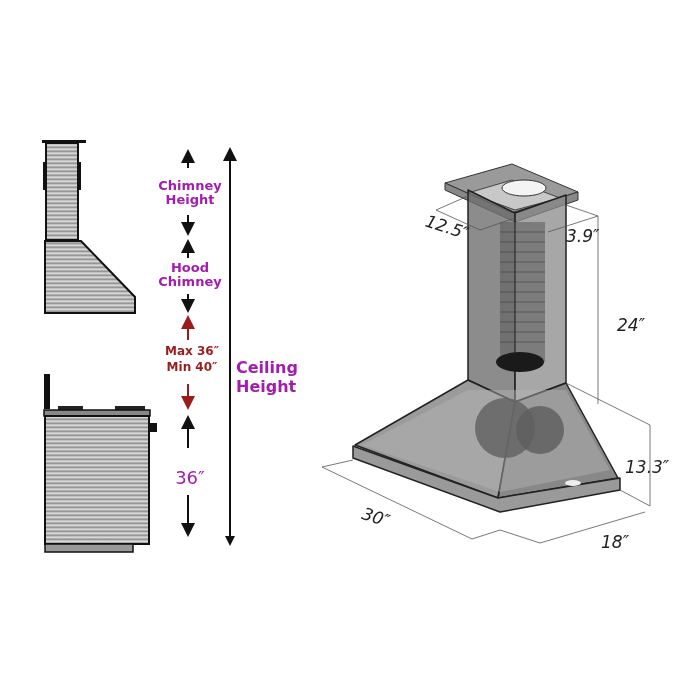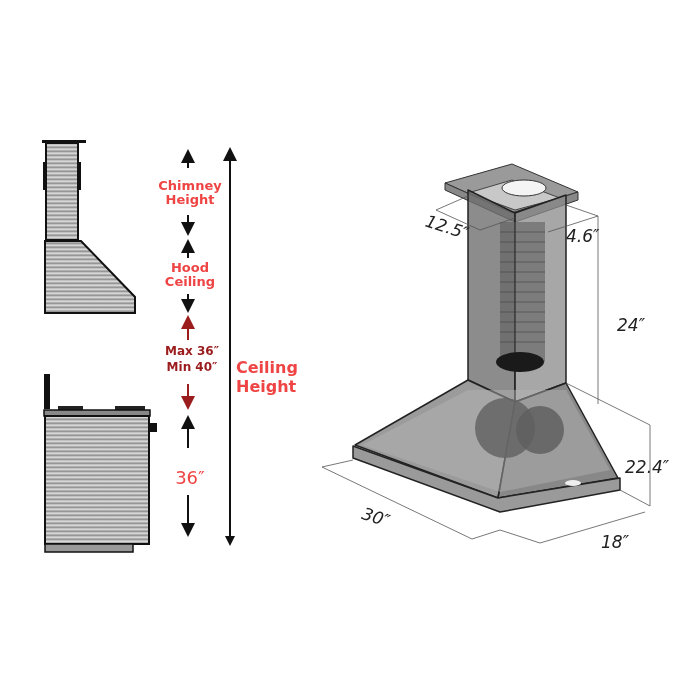--- a/index.html
+++ b/index.html
@@ -1,17 +1,17 @@
 <!DOCTYPE html>
 <html><head>
   <meta charset="utf-8">
   <style>
     html, body { margin:0; padding:0; background:#ffffff; }
     body { width:700px; height:700px; position:relative; overflow:hidden; font-family:"DejaVu Sans", sans-serif; }
-    .lbl { position:absolute; text-align:center; font-weight:bold; color:#ef4444; line-height:1.05; }
+    .lbl { position:absolute; text-align:center; font-weight:bold; color:#a21caf; line-height:1.05; }
     .lbl.small { font-size:13px; }
     .lbl.red { color:#9b1c1c; font-size:12px; }
     .lbl.big { font-size:16px; text-align:left; line-height:1.2; }
     .dim { position:absolute; font-family:"DejaVu Sans", sans-serif; font-style:italic; font-size:17px; color:#222; font-weight:normal; }
     svg { position:absolute; left:0; top:0; }
   </style>
 </head>
 <body>
 
 <svg width="700" height="700" viewBox="0 0 700 700">
@@ -117,24 +117,24 @@
     <line x1="620" y1="490" x2="650" y2="506"></line>
     <line x1="353" y1="460" x2="322" y2="467"></line>
     <line x1="322" y1="467" x2="472" y2="539"></line>
     <line x1="472" y1="539" x2="500" y2="530"></line>
     <line x1="500" y1="530" x2="540" y2="543"></line>
     <line x1="540" y1="543" x2="645" y2="512"></line>
   </g>
 </svg>
 
 <div class="lbl small" style="left:155px; top:179px; width:70px;">Chimney Height</div>
-<div class="lbl small" style="left:155px; top:261px; width:70px;">Hood Ceiling</div>
+<div class="lbl small" style="left:155px; top:261px; width:70px;">Hood Chimney</div>
 <div class="lbl red" style="left:152px; top:345px; width:80px;">Max 36″</div>
 <div class="lbl red" style="left:152px; top:361px; width:80px;">Min 40″</div>
 <div class="lbl small" style="left:165px; top:469px; width:50px; font-weight:normal; font-size:18px;">36″</div>
 <div class="lbl big" style="left:236px; top:358px; width:68px;">Ceiling Height</div>
 
 <div class="dim" style="left:425px; top:217px; transform:rotate(18deg);">12.5″</div>
-<div class="dim" style="left:566px; top:226px;">4.6″</div>
+<div class="dim" style="left:566px; top:226px;">3.9″</div>
 <div class="dim" style="left:597px; top:315px;padding-left:20px;">24″</div>
-<div class="dim" style="left:625px; top:457px;">22.4″</div>
+<div class="dim" style="left:625px; top:457px;">13.3″</div>
 <div class="dim" style="left:362px; top:507px; transform:rotate(18deg);">30″</div>
 <div class="dim" style="left:585px; top:532px;margin-left:16px;">18″</div>
 
 </body></html>

